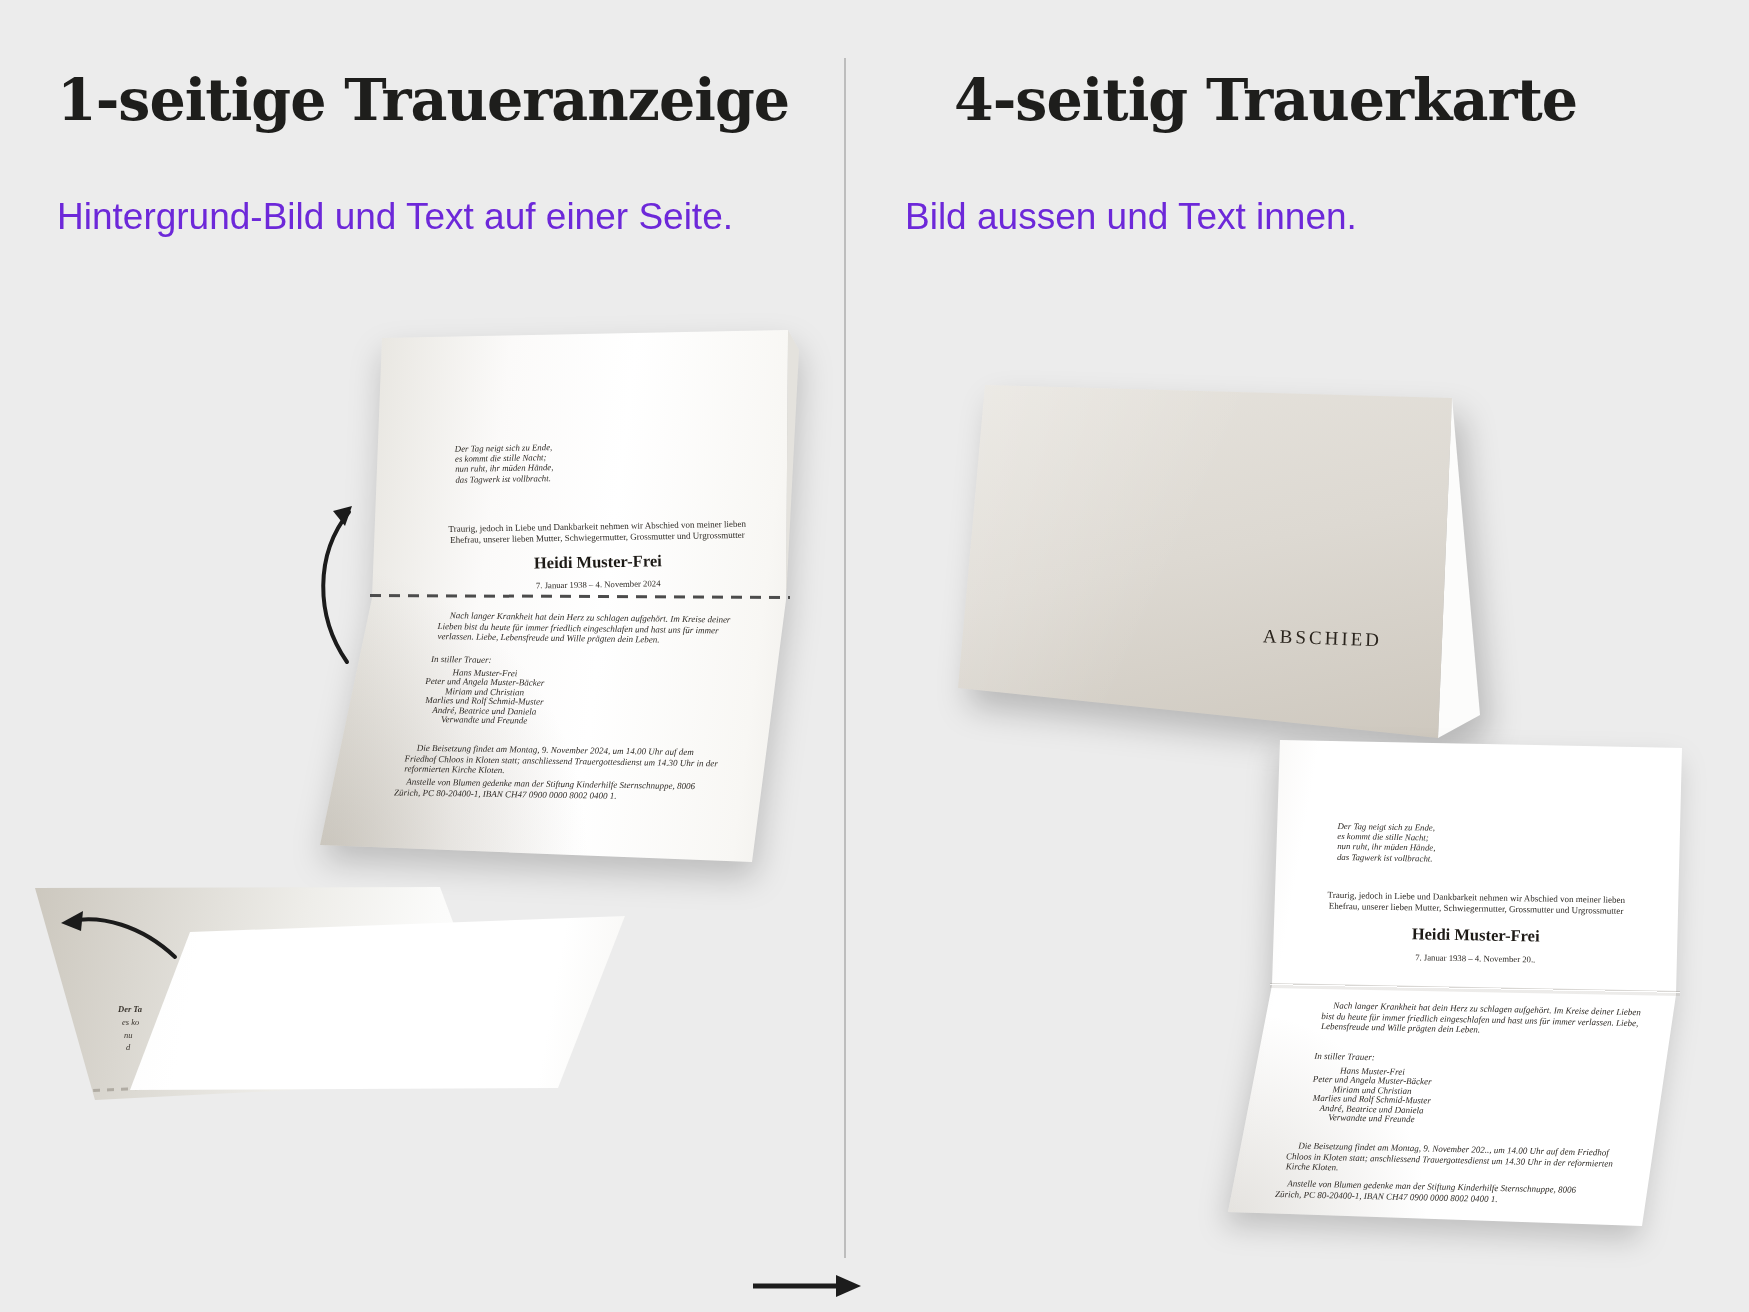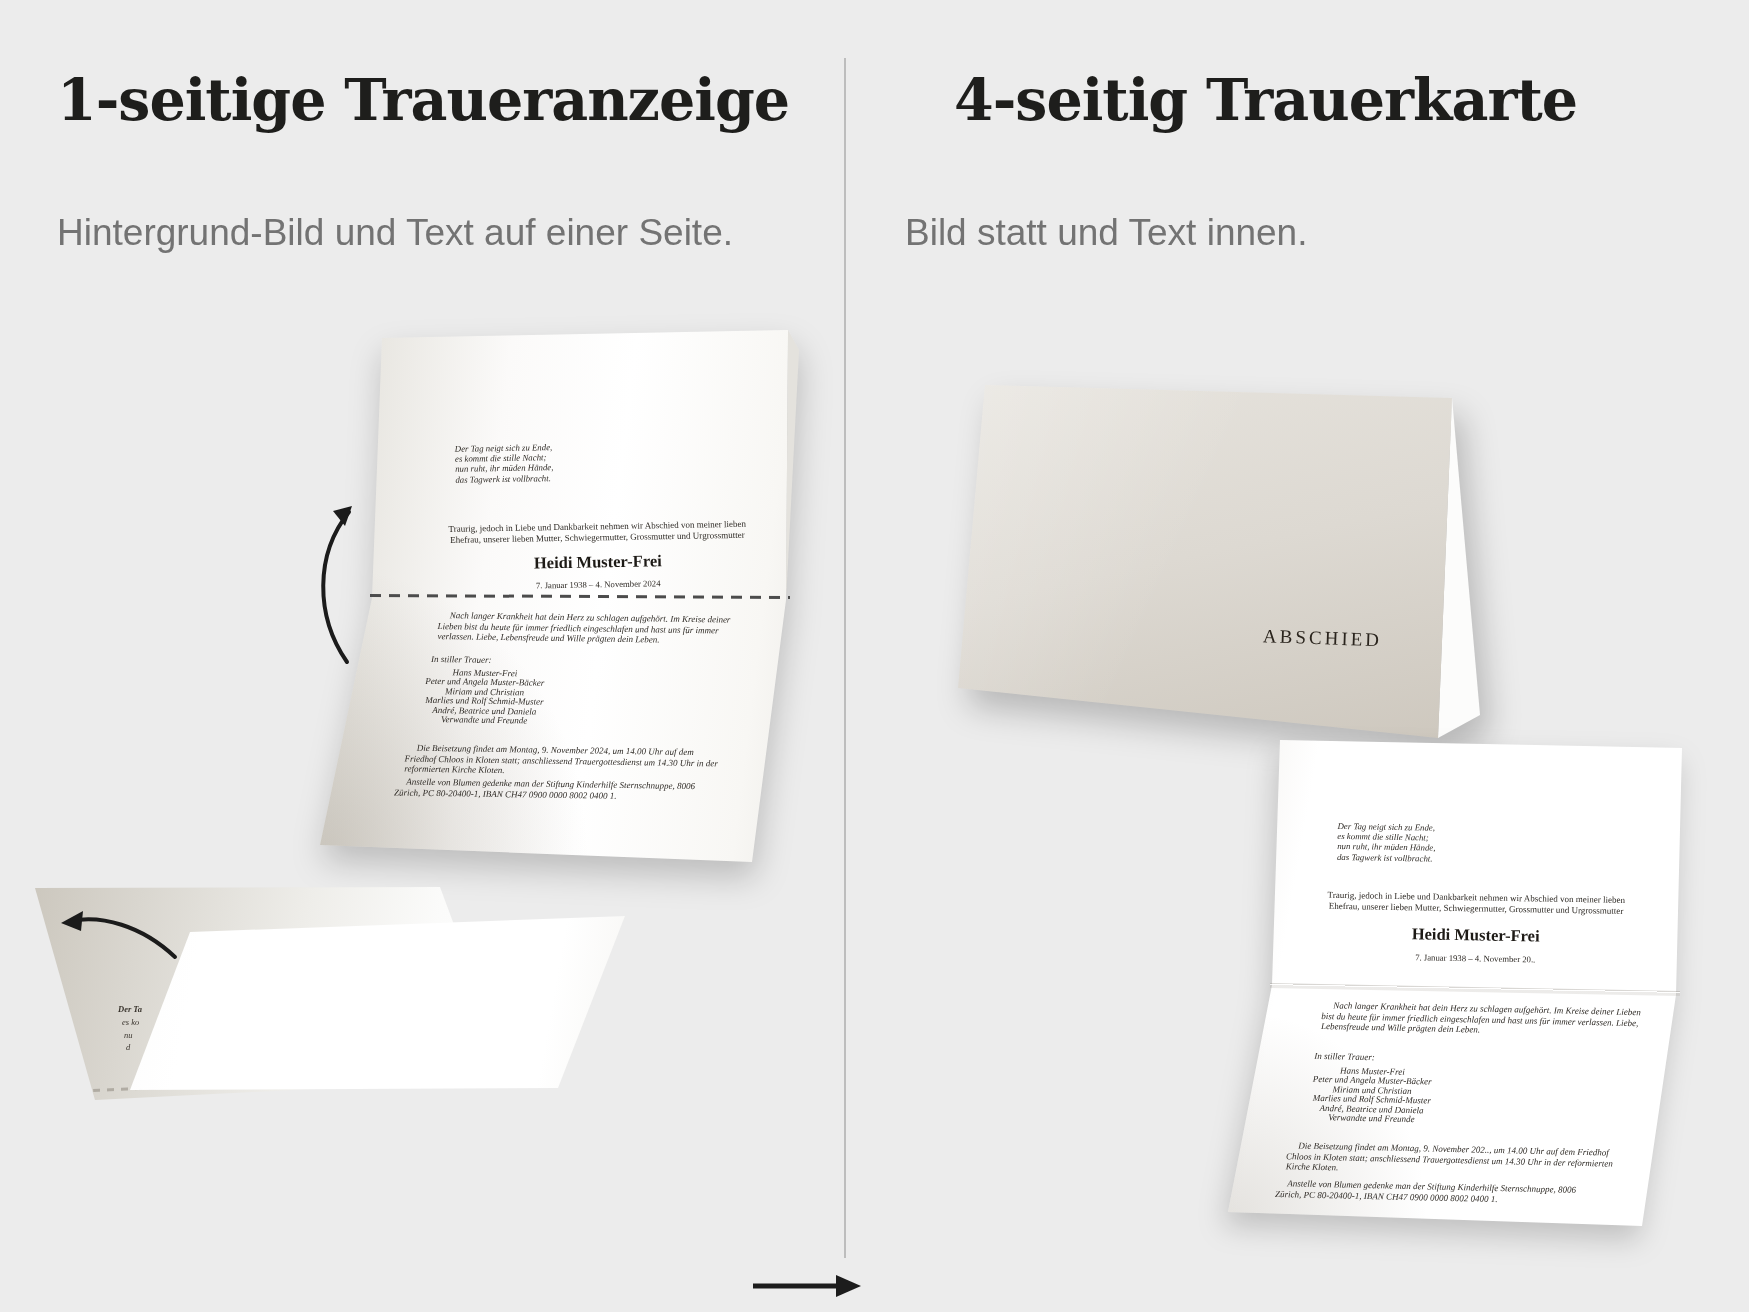--- a/index.html
+++ b/index.html
@@ -2,21 +2,21 @@
 <html><head>
 <meta charset="utf-8">
 <style>
   html,body{margin:0;padding:0;}
   body{font-family:"Liberation Sans",sans-serif;}
   #canvas{position:relative;width:1749px;height:1312px;background:#ececec;overflow:hidden;}
 
   
   .panel-title{position:absolute;top:66px;font-family:"DejaVu Serif",serif;font-weight:700;
     font-size:57px;color:#1e1e1c;letter-spacing:-1px;white-space:nowrap;}
-  .panel-sub{position:absolute;top:196px;font-size:37px;color:#737373;white-space:nowrap;margin-top:16px;}
+  .panel-sub{position:absolute;top:196px;font-size:37px;color:#6d28d9;white-space:nowrap;}
   #divider{position:absolute;left:844px;top:58px;width:2px;height:1200px;background:#bdbdbd;}
 
   
   .cardtext{font-family:"Liberation Serif","DejaVu Serif",serif;color:#2e2a25;}
   .poemline{font-style:italic;font-size:8.8px;line-height:10.2px;white-space:nowrap;}
   .intro{font-size:9px;line-height:10.6px;text-align:center;}
   .dname{font-weight:700;font-size:16.5px;line-height:18px;text-align:center;color:#1d1a16;white-space:nowrap;}
   .ddates{font-size:8.7px;text-align:center;margin-top:3px;white-space:nowrap;}
   .obit{font-style:italic;font-size:9px;line-height:10.6px;text-indent:12px;}
   .mlabel{font-style:italic;font-size:9px;white-space:nowrap;}
@@ -107,21 +107,21 @@
   #footer-arrow{position:absolute;left:748px;top:1268px;}
 </style>
 </head>
 <body>
 
 <div id="canvas">
 
   <div class="panel-title" style="left:57px;">1-seitige Traueranzeige</div>
   <div class="panel-sub" style="left:57px;">Hintergrund-Bild und Text auf einer Seite.</div>
   <div class="panel-title" style="left:954px;">4-seitig Trauerkarte</div>
-  <div class="panel-sub" style="left:905px;">Bild statt und Text innen.</div>
+  <div class="panel-sub" style="left:905px;">Bild aussen und Text innen.</div>
   <div id="divider"></div>
 
   <div id="ann-wrap">
     <div id="ann-sheet"></div>
     <div id="ann-backedge"></div>
     <div id="ann-top" class="cardtext">
       <div class="poem">
         <div class="poemline">Der Tag neigt sich zu Ende,</div>
         <div class="poemline">es kommt die stille Nacht;</div>
         <div class="poemline">nun ruht, ihr müden Hände,</div>

